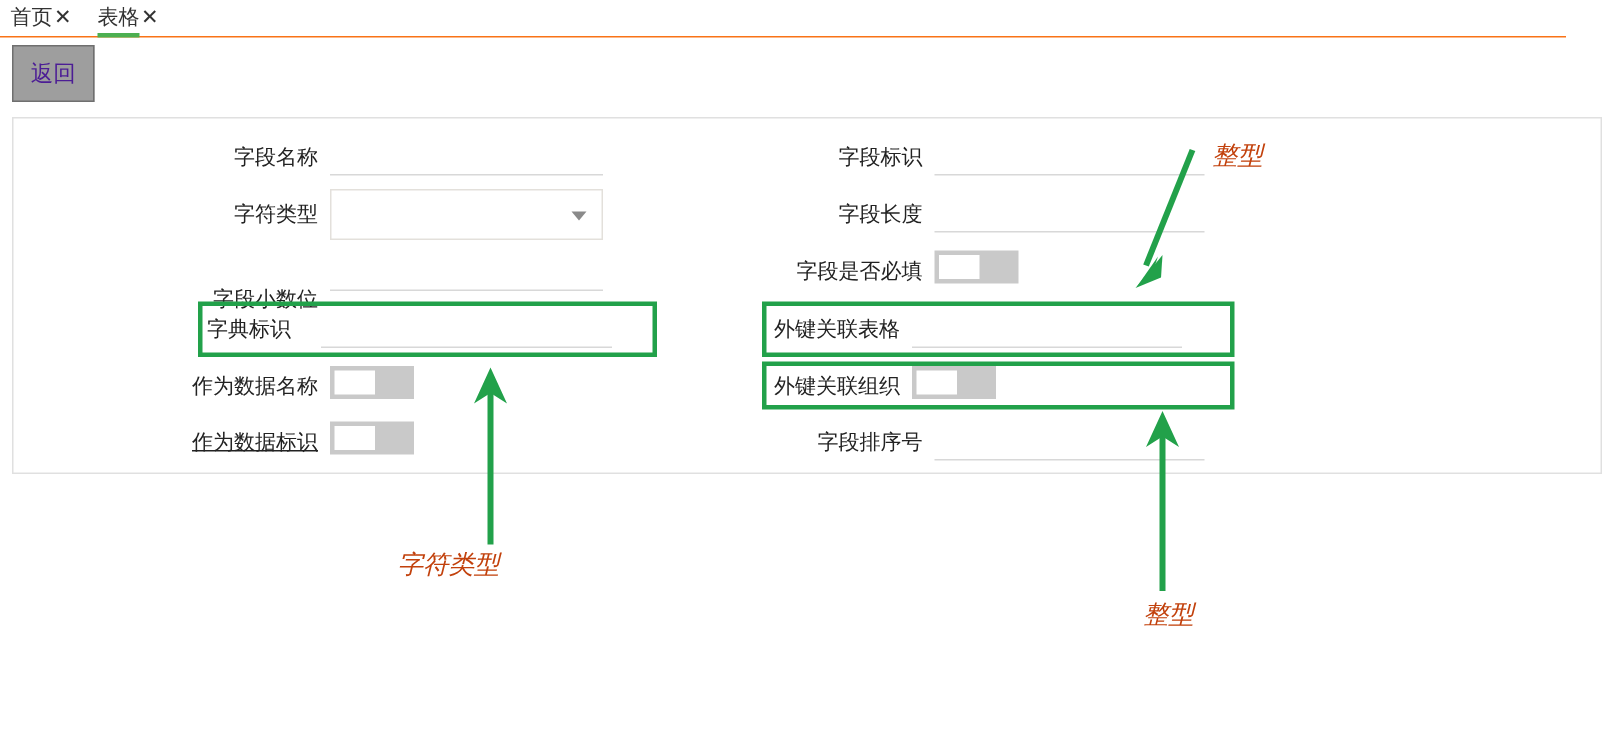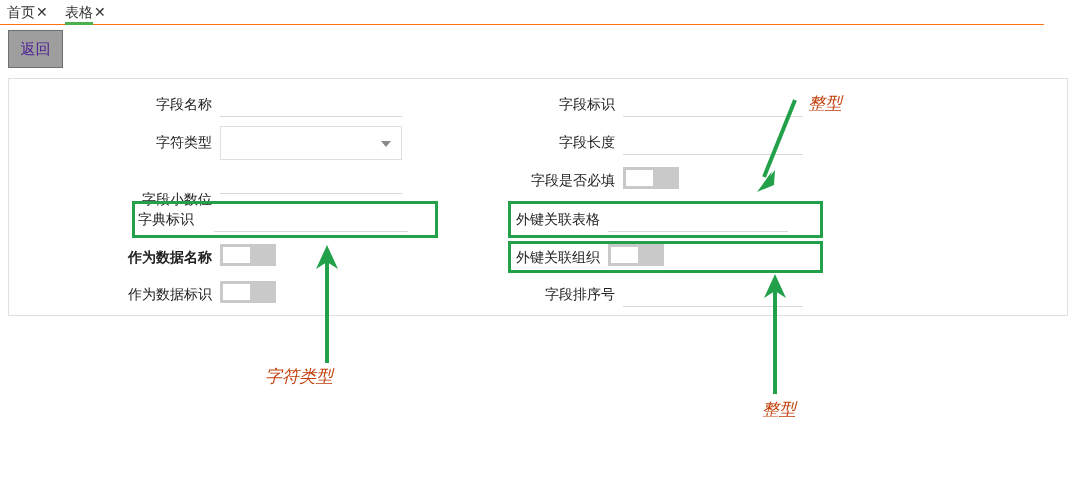--- a/index.html
+++ b/index.html
@@ -225,30 +225,30 @@
 </div>
 
 <div class="row" style="left:138px; top:205px; width:290px;">
   <div class="label" style="width:74px; text-align:left;">字典标识</div>
   <div class="field" style="width:194px; margin-left:2px;">
     <input class="underline-input" type="text" value="" style="">
   </div>
 </div>
 
 <div class="row" style="left:102px; top:243px; width:300px;">
-  <div class="label" style="width:110px;font-weight:bold;">作为数据名称</div>
+  <div class="label" style="width:110px;">作为数据名称</div>
   <div class="field" style="width:60px; margin-left:8px;">
     <span class="toggle">
       <span class="knob"></span>
     </span>
   </div>
 </div>
 
 <div class="row" style="left:102px; top:280px; width:300px;">
-  <div class="label" style="width:110px;">作为数据标识</div>
+  <div class="label" style="width:110px;text-decoration:underline;">作为数据标识</div>
   <div class="field" style="width:60px; margin-left:8px;">
     <span class="toggle">
       <span class="knob"></span>
     </span>
   </div>
 </div>
 
 <div class="row" style="left:505px; top:90px; width:300px;">
   <div class="label" style="width:110px;">字段标识</div>
   <div class="field" style="width:180px; margin-left:8px;">

